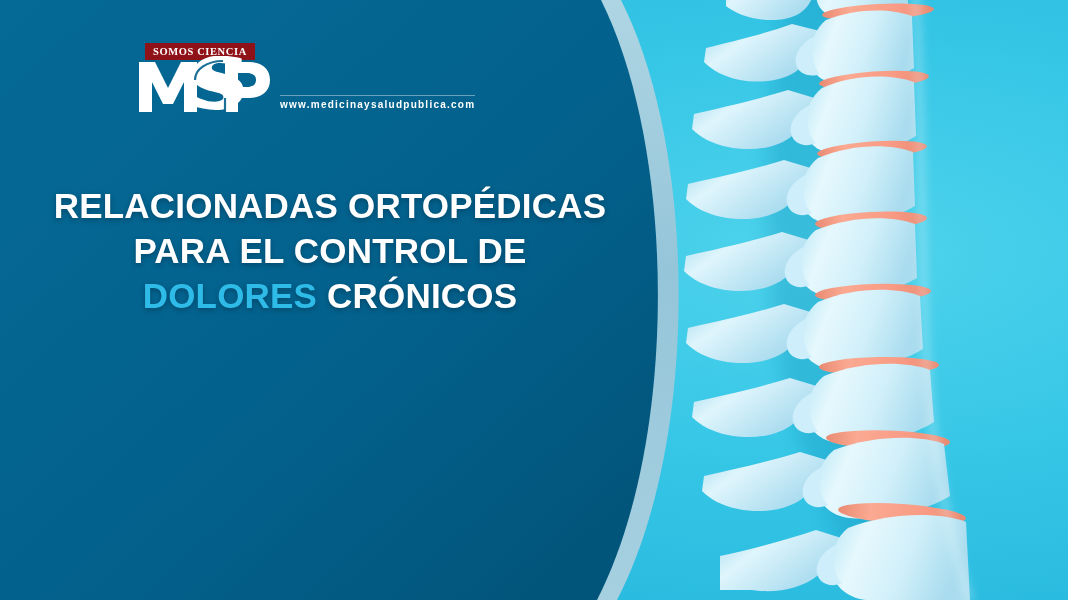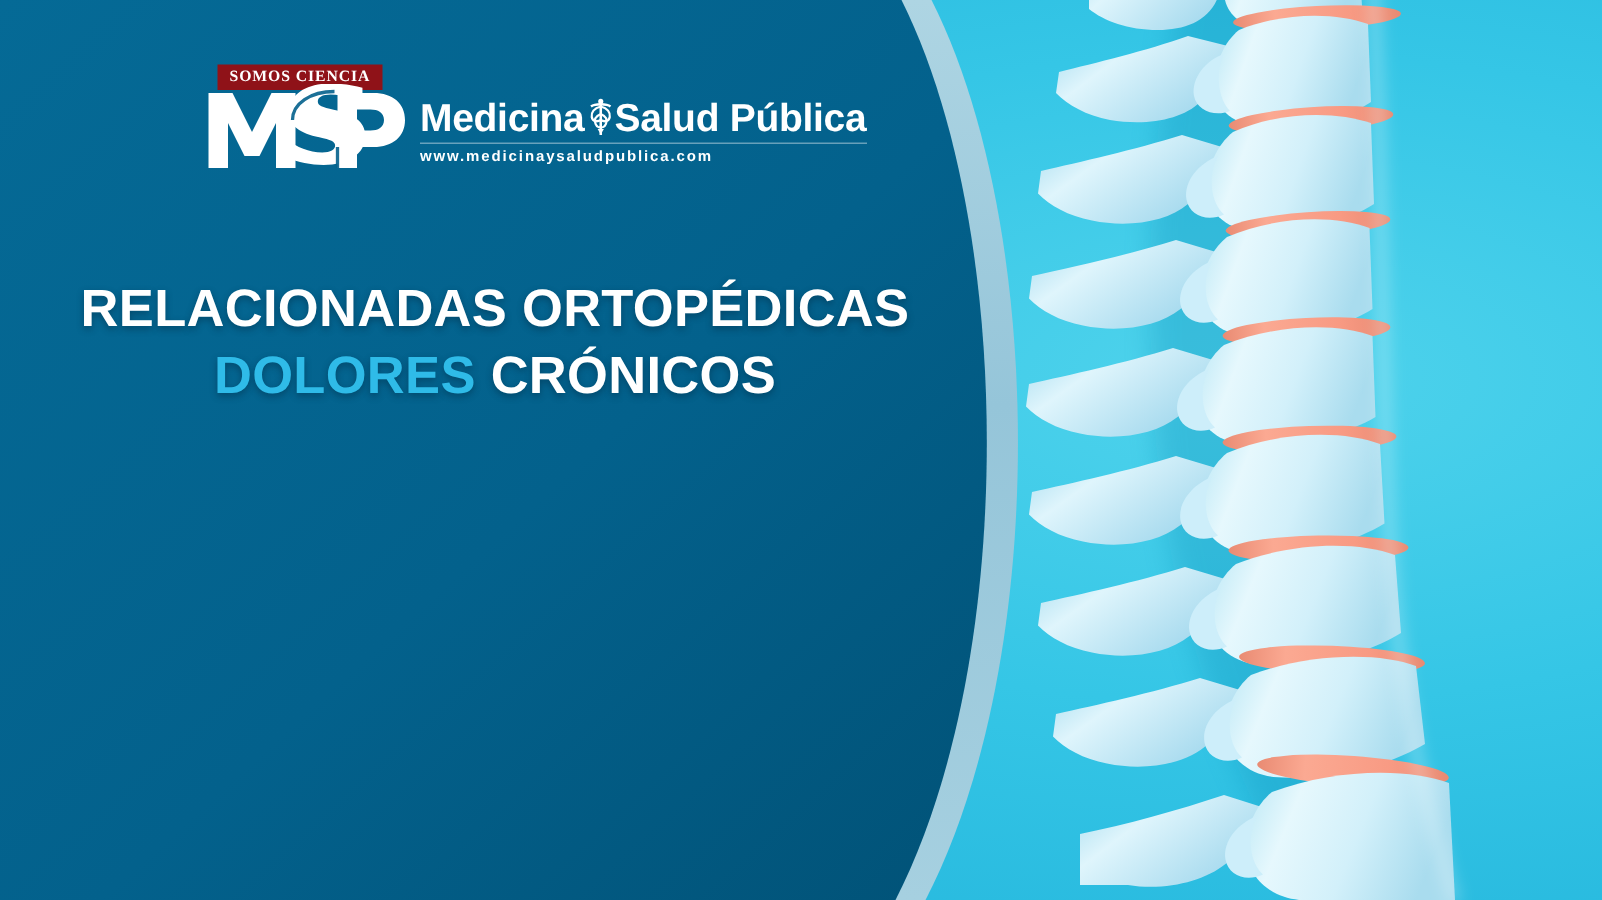--- a/index.html
+++ b/index.html
@@ -212,39 +212,24 @@
         <path d="M 86,4 C 70,4 58,12 58,25 C 58,35 66,40 79,43 C 87,45 90,46 90,49 C 90,52 87,54 81,54 C 72,54 63,50 57,45 L 57,58 C 64,61 73,63 82,63 C 99,63 111,55 111,42 C 111,31 102,26 89,23 C 81,21 78,20 78,17 C 78,14 81,12 87,12 C 95,12 103,15 109,19 L 109,7 C 102,5 94,4 86,4 Z" fill="#ffffff" transform="translate(0,-4) scale(0.96,0.92)"></path>
 
         <path d="M 88,56 L 88,6 L 112,6 C 125,6 133,13 133,24 C 133,35 125,42 112,42 L 101,42 L 101,56 Z M 101,31 L 110,31 C 115,31 119,29 119,24 C 119,19 115,17 110,17 L 101,17 Z" fill="#ffffff"></path>
 
         <path d="M 58,24 C 58,13 70,5 86,5" stroke="#03618c" stroke-width="2.2" fill="none" opacity=".9"></path>
         <path d="M 88,42 L 88,56" stroke="#03618c" stroke-width="2.2" fill="none" opacity=".9"></path>
       </svg>
     </div>
 
     <div class="logo-text">
-      <div class="msp-title">
-        <span>Medicina</span>
-        <span class="caduceus">
-          <svg width="17" height="27" viewBox="0 0 17 27">
-            <path d="M8.5 3 L8.5 25" stroke="#ffffff" stroke-width="1.7" fill="none"></path>
-            <circle cx="8.5" cy="2.6" r="1.7" fill="#ffffff"></circle>
-            <path d="M8.5 6 C4 7 2 10 2.5 13 C3 16 6 16.5 8.5 15" stroke="#ffffff" stroke-width="1.5" fill="none"></path>
-            <path d="M8.5 6 C13 7 15 10 14.5 13 C14 16 11 16.5 8.5 15" stroke="#ffffff" stroke-width="1.5" fill="none"></path>
-            <path d="M8.5 11 C5 12.5 4 15 5 17.5 C6 20 8 20.5 8.5 19" stroke="#ffffff" stroke-width="1.4" fill="none"></path>
-            <path d="M8.5 11 C12 12.5 13 15 12 17.5 C11 20 9 20.5 8.5 19" stroke="#ffffff" stroke-width="1.4" fill="none"></path>
-            <path d="M2 6 C4.5 4 12.5 4 15 6" stroke="#ffffff" stroke-width="1.6" fill="none"></path>
-            <path d="M8.5 24.5 L6.4 21 L10.6 21 Z" fill="#ffffff"></path>
-          </svg>
-        </span>
-        <span>Salud Pública</span>
-      </div>
       <div class="msp-rule"></div>
       <div class="msp-url">www.medicinaysaludpublica.com</div>
     </div>
   </div>
 
   <div class="headline">
     <span class="ln">RELACIONADAS ORTOPÉDICAS</span>
+    <span class="ln">PARA EL CONTROL DE</span>
     <span class="ln"><span class="accent">DOLORES</span> <span>CRÓNICOS</span></span>
   </div>
 
 </div>
 
 </body></html>

